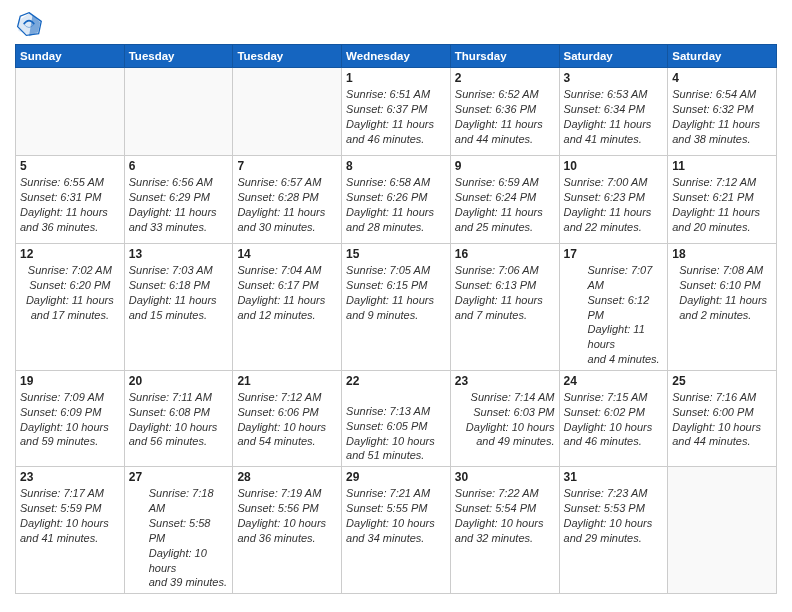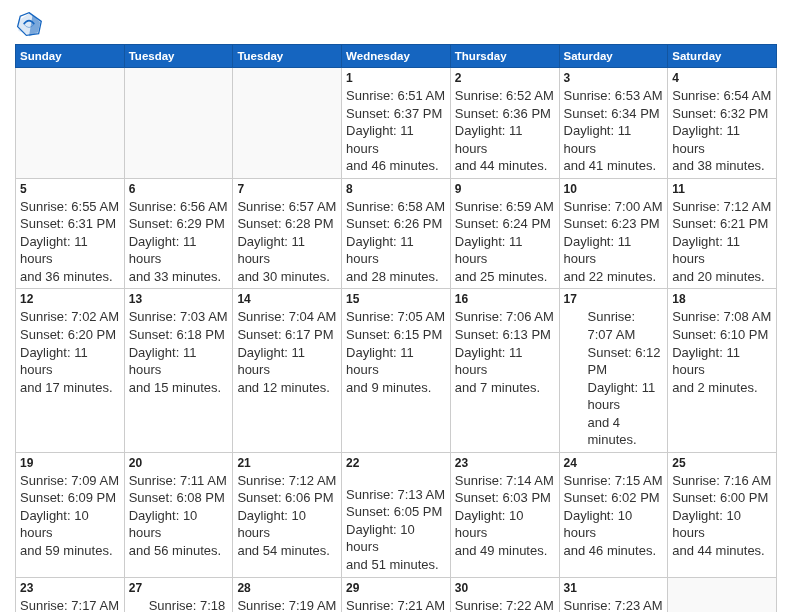--- a/index.html
+++ b/index.html
@@ -79,23 +79,24 @@
       height: 88px;
     }
     .day-number {
       font-size: 12px;
       font-weight: bold;
       color: #222;
       display: block;
       margin-bottom: 2px;
     }
     .day-info {
-      font-size: 13px;
+      font-size: 11px;
       color: #333;
       line-height: 1.35;
+      font-style: italic;
     }
     .empty-cell {
       background: #f9f9f9;
     }
     tr:last-child td {
       height: 80px;
     }
   </style>
 </head>
 <body>
@@ -214,21 +215,21 @@
             <span class="day-number">11</span>
             <div class="day-info" style="white-space: pre-line;">Sunrise: 7:12 AM
 Sunset: 6:21 PM
 Daylight: 11 hours
 and 20 minutes.</div>
           </td>
         </tr>
         <tr>
           <td>
             <span class="day-number">12</span>
-            <div class="day-info" style="white-space: pre-line;">Sunrise: 7:02 AM
+            <div class="day-info" style="white-space: pre-line; text-align: center;">Sunrise: 7:02 AM
 Sunset: 6:20 PM
 Daylight: 11 hours
 and 17 minutes.</div>
           </td>
           <td>
             <span class="day-number">13</span>
             <div class="day-info" style="white-space: pre-line;">Sunrise: 7:03 AM
 Sunset: 6:18 PM
 Daylight: 11 hours
 and 15 minutes.</div>
@@ -256,21 +257,21 @@
           </td>
           <td>
             <span class="day-number">17</span>
             <div class="day-info" style="white-space: pre-line; margin-left: 24px;">Sunrise: 7:07 AM
 Sunset: 6:12 PM
 Daylight: 11 hours
 and 4 minutes.</div>
           </td>
           <td>
             <span class="day-number">18</span>
-            <div class="day-info" style="white-space: pre-line;">Sunrise: 7:08 AM
+            <div class="day-info" style="white-space: pre-line; margin-left: 7px;">Sunrise: 7:08 AM
 Sunset: 6:10 PM
 Daylight: 11 hours
 and 2 minutes.</div>
           </td>
         </tr>
         <tr>
           <td>
             <span class="day-number">19</span>
             <div class="day-info" style="white-space: pre-line;">Sunrise: 7:09 AM
 Sunset: 6:09 PM
@@ -293,21 +294,21 @@
           </td>
           <td>
             <span class="day-number">22</span>
             <div class="day-info" style="white-space: pre-line; margin-top: 16px;">Sunrise: 7:13 AM
 Sunset: 6:05 PM
 Daylight: 10 hours
 and 51 minutes.</div>
           </td>
           <td>
             <span class="day-number">23</span>
-            <div class="day-info" style="white-space: pre-line;">Sunrise: 7:14 AM
+            <div class="day-info" style="white-space: pre-line; text-align: right;">Sunrise: 7:14 AM
 Sunset: 6:03 PM
 Daylight: 10 hours
 and 49 minutes.</div>
           </td>
           <td>
             <span class="day-number">24</span>
             <div class="day-info" style="white-space: pre-line;">Sunrise: 7:15 AM
 Sunset: 6:02 PM
 Daylight: 10 hours
 and 46 minutes.</div>

